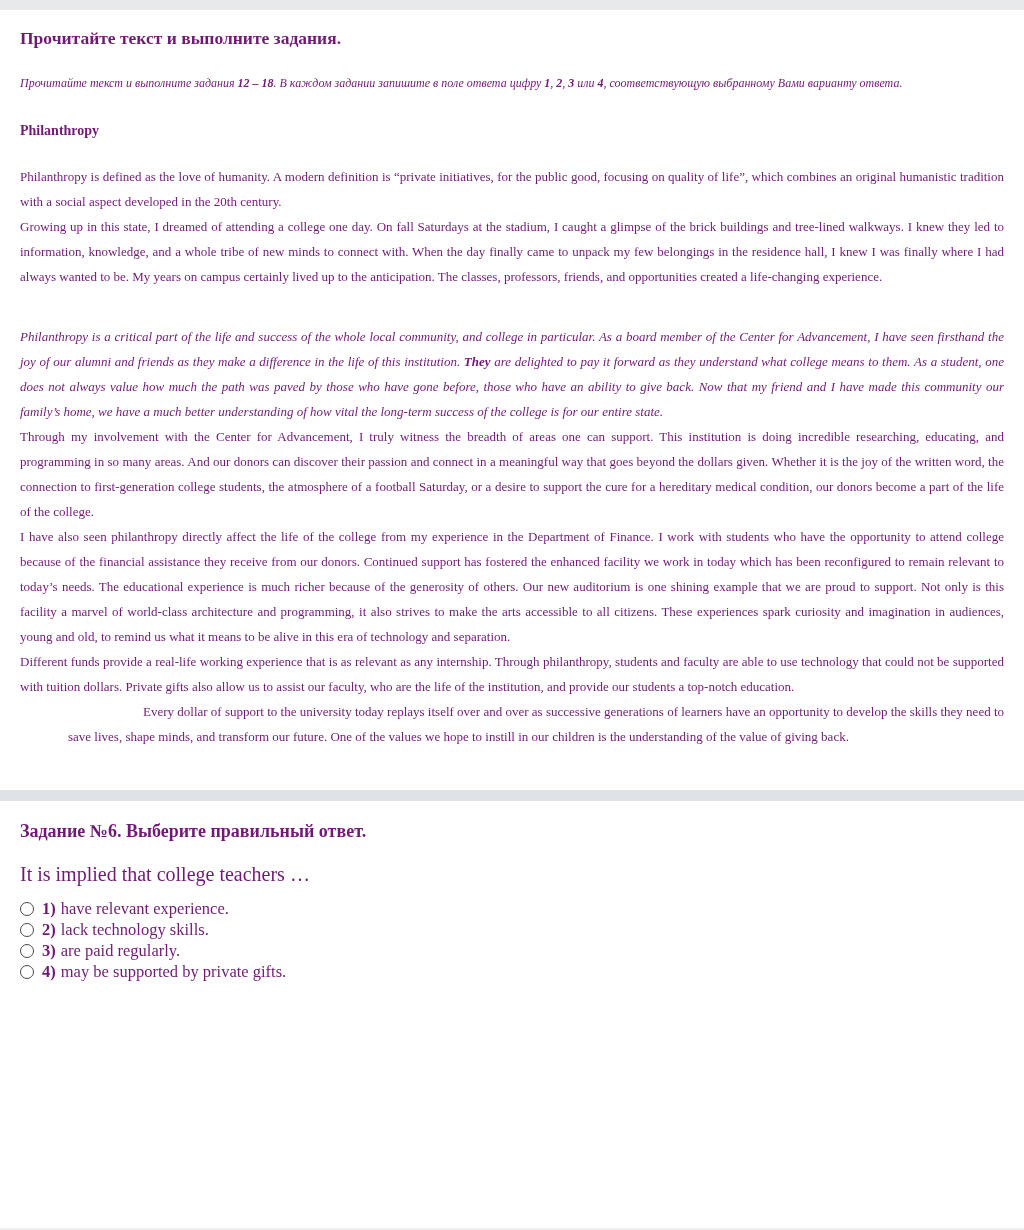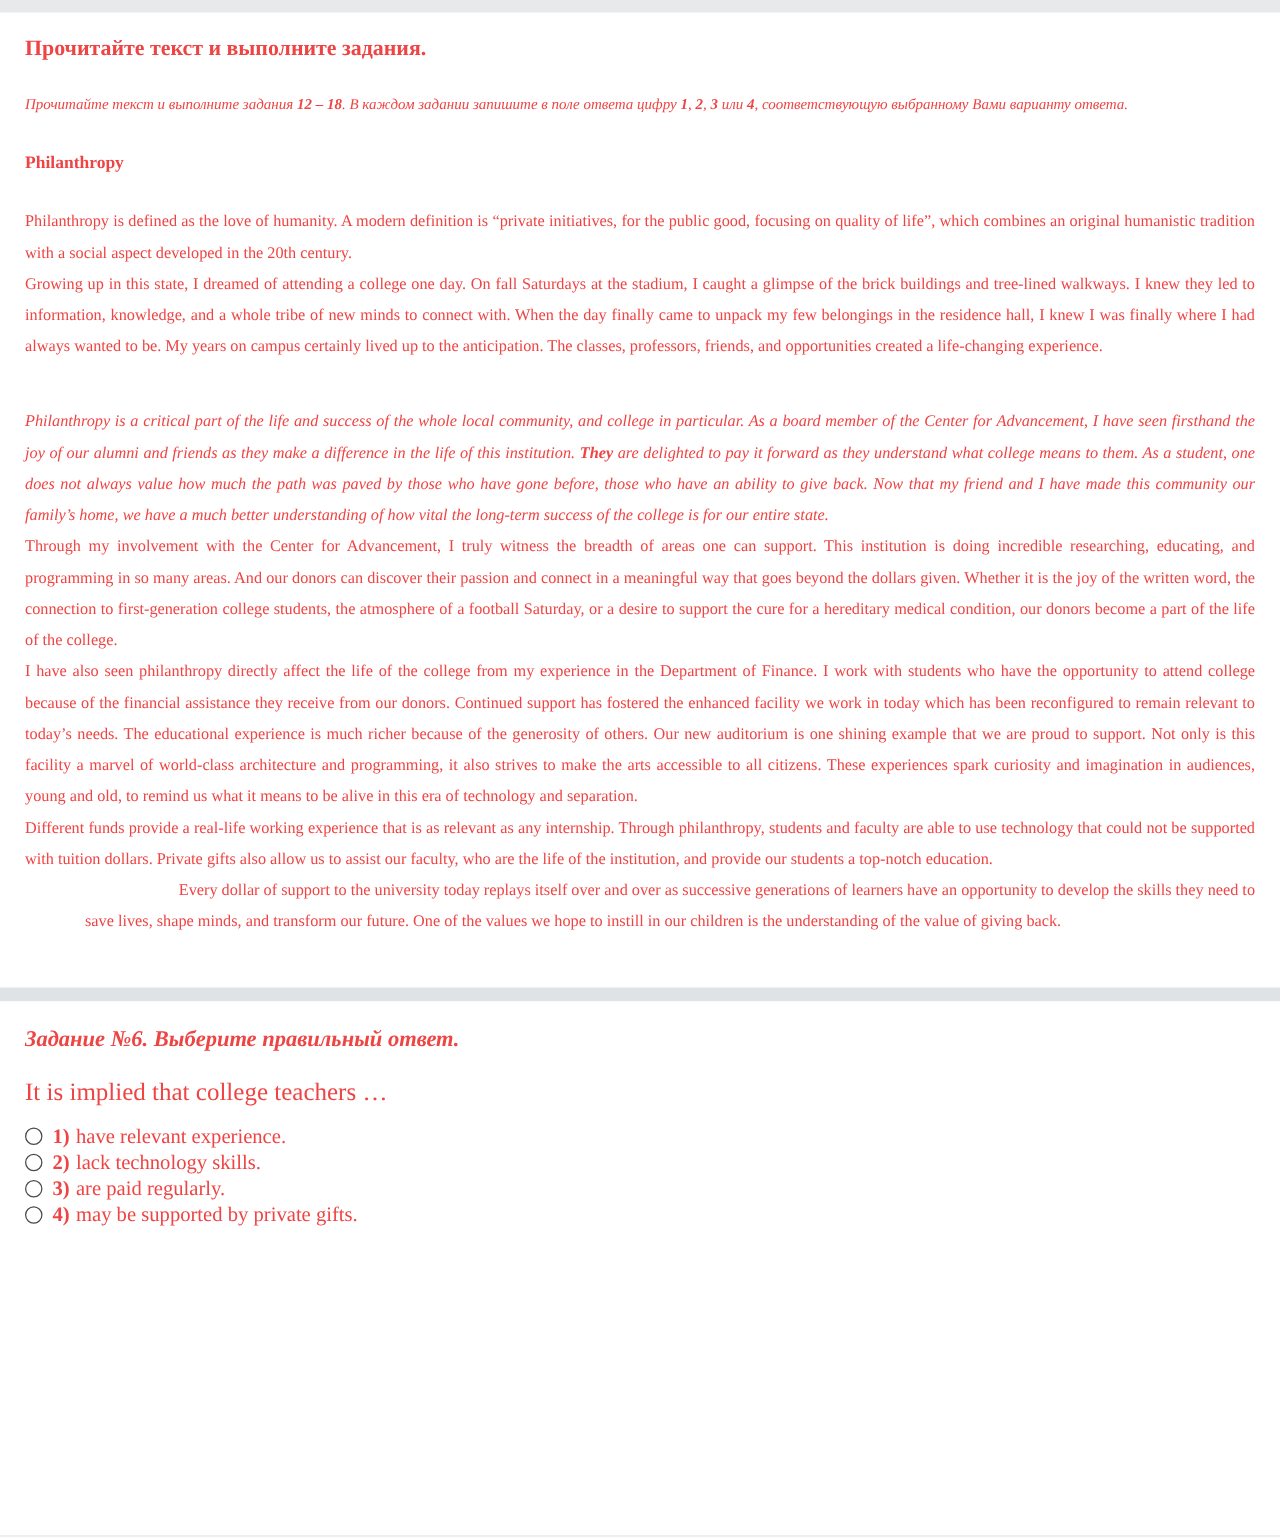--- a/index.html
+++ b/index.html
@@ -7,21 +7,21 @@
     padding: 0;
     background: #ffffff;
   }
   .page {
     position: relative;
     width: 1024px;
     height: 1230px;
     background: #ffffff;
     overflow: hidden;
     font-family: "Liberation Serif", "DejaVu Serif", serif;
-    color: #ef4444;
+    color: #701a75;
   }
   .top-bar {
     height: 10px;
     background: #e7e9ea;
   }
   .bottom-bar {
     position: absolute;
     left: 0; right: 0; bottom: 0;
     height: 2px;
     background: #edeff0;
@@ -64,21 +64,20 @@
     background: #e0e3e5;
   }
   .task {
     padding: 19px 20px 0 20px;
   }
   .task-heading {
     font-size: 18px;
     font-weight: bold;
     margin: 0;
     line-height: 22px;
-    font-style: italic;
   }
   .question {
     margin: 21px 0 0 0;
     font-size: 20px;
     line-height: 22px;
   }
   .options {
     margin-top: 13px;
   }
   .option {

